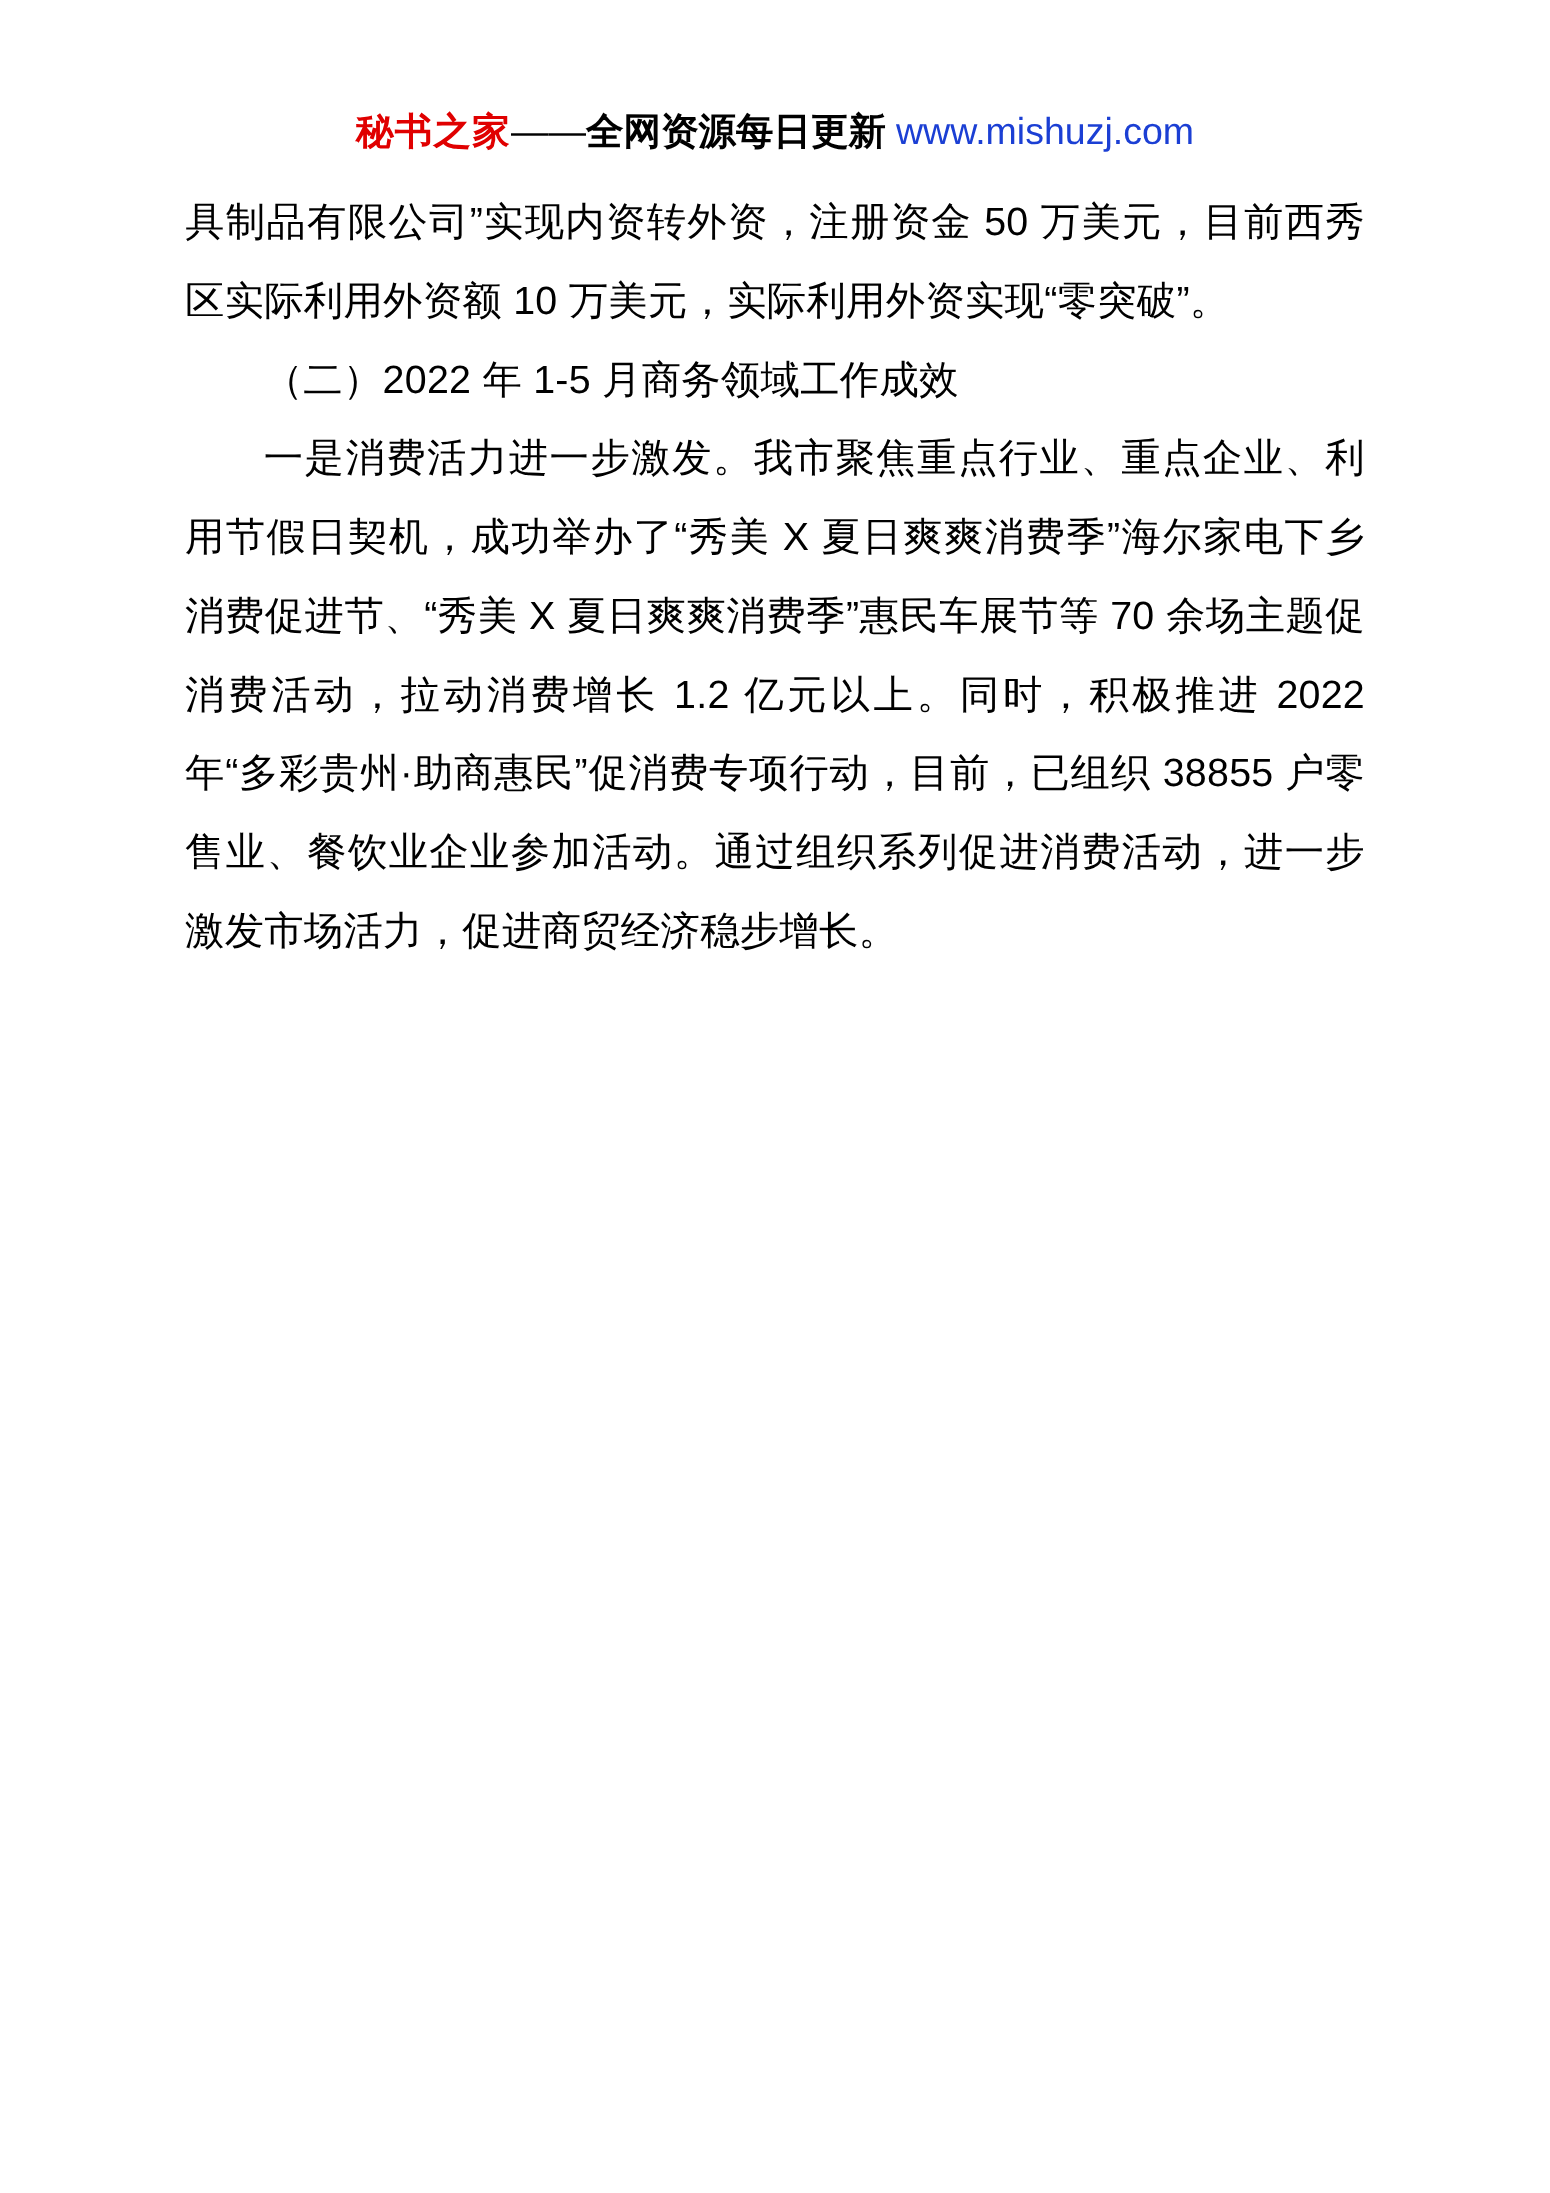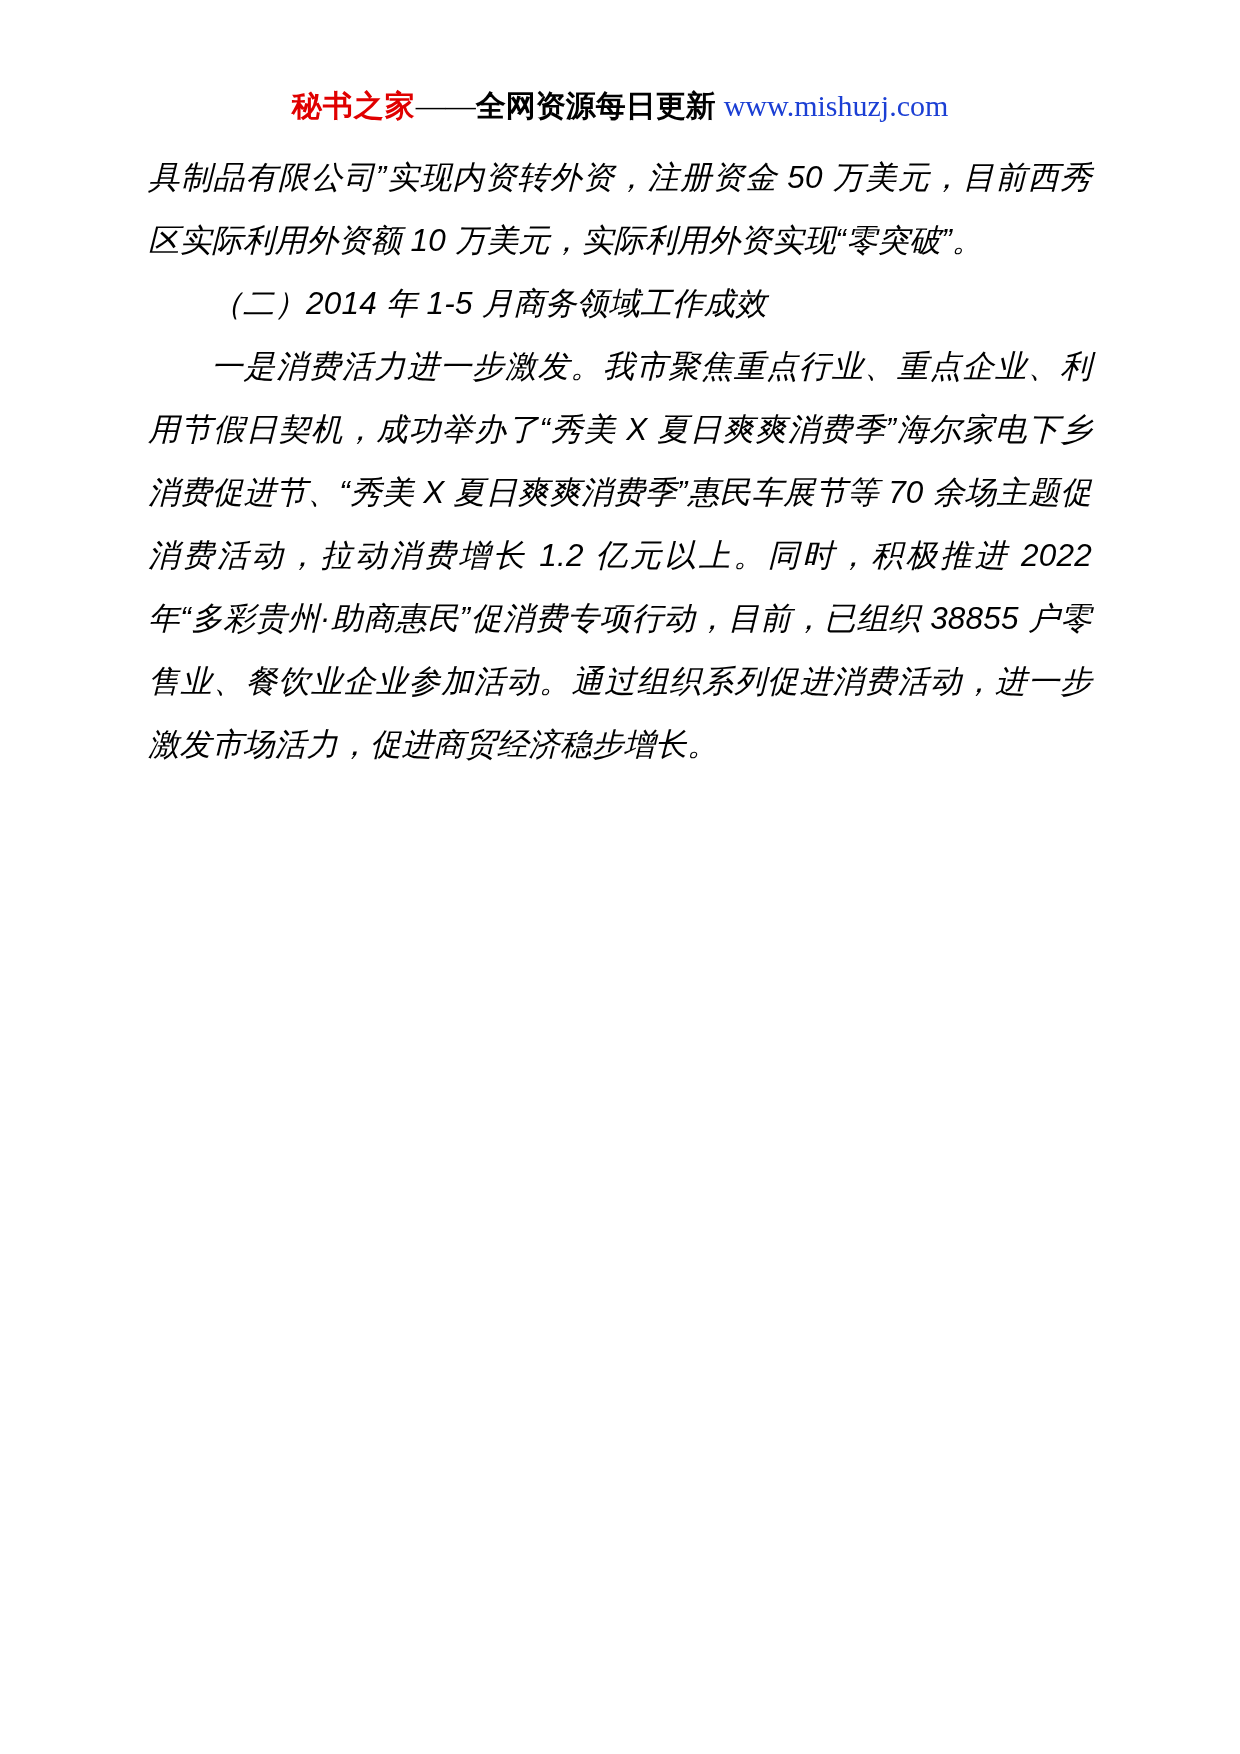--- a/index.html
+++ b/index.html
@@ -24,21 +24,20 @@
   }
   .header {
     position: absolute;
     top: 86px;
     left: 0;
     width: 1240px;
     text-align: center;
     font-size: 30px;
     line-height: 40px;
     white-space: nowrap;
-    font-family: Liberation Serif, serif;
   }
   .header .brand {
     color: #e00000;
     font-weight: bold;
     letter-spacing: 1px;
   }
   .header .dash {
     color: #000000;
   }
   .header .tagline {
@@ -52,38 +51,37 @@
   .body-text {
     position: absolute;
     top: 146px;
     left: 148px;
     width: 944px;
     font-size: 31.5px;
     line-height: 63px;
     text-align: justify;
     text-justify: inter-ideograph;
     letter-spacing: 0.2px;
-    font-style: italic;
   }
   .body-text p {
     margin: 0;
     padding: 0;
   }
   .indent2 {
     text-indent: 63px;
   }
 </style>
 </head>
 <body>
 
 <div class="page">
 
   <div class="header">
     <span class="brand">秘书之家</span><span class="dash">——</span><span class="tagline">全网资源每日更新</span><span class="url">www.mishuzj.com</span>
   </div>
 
   <div class="body-text">
     <p>具制品有限公司”实现内资转外资，注册资金 50 万美元，目前西秀区实际利用外资额 10 万美元，实际利用外资实现“零突破”。</p>
-    <p class="indent2">（二）2014 年 1-5 月商务领域工作成效</p>
+    <p class="indent2">（二）2022 年 1-5 月商务领域工作成效</p>
     <p class="indent2">一是消费活力进一步激发。我市聚焦重点行业、重点企业、利用节假日契机，成功举办了“秀美 X 夏日爽爽消费季”海尔家电下乡消费促进节、“秀美 X 夏日爽爽消费季”惠民车展节等 70 余场主题促消费活动，拉动消费增长 1.2 亿元以上。同时，积极推进 2022 年“多彩贵州·助商惠民”促消费专项行动，目前，已组织 38855 户零售业、餐饮业企业参加活动。通过组织系列促进消费活动，进一步激发市场活力，促进商贸经济稳步增长。</p>
   </div>
 
 </div>
 
 </body></html>

